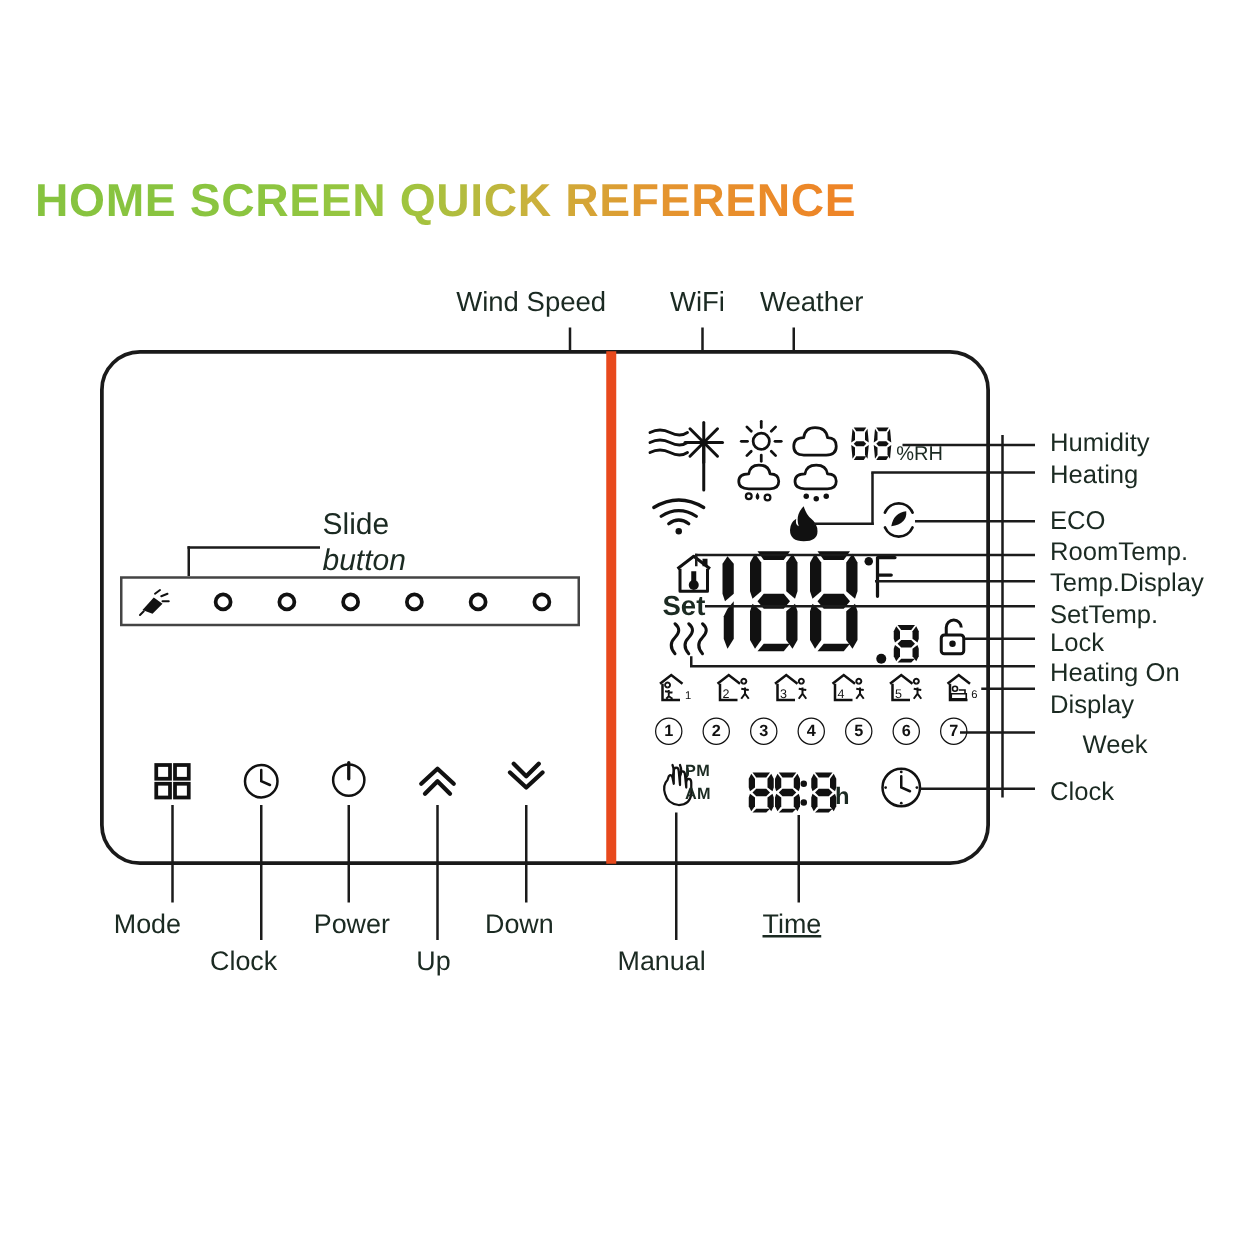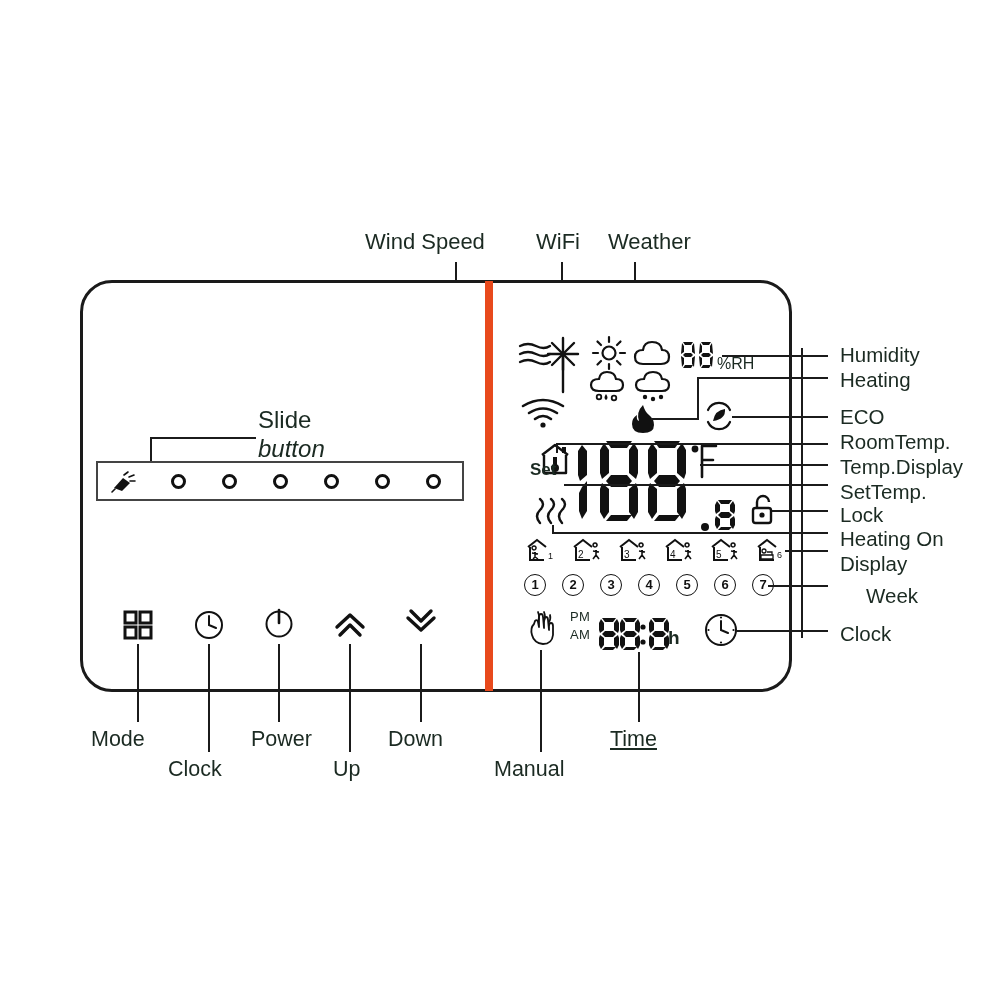--- a/index.html
+++ b/index.html
@@ -56,42 +56,43 @@
     border:3px solid #111;box-sizing:border-box;
   }
   #swipe-icon{position:absolute;left:12px;top:8px;width:26px;height:24px;}
 
   
   .key{position:absolute;width:34px;height:34px;}
   #rh-digits{position:absolute;left:680px;top:340px;}
   #main-digits{position:absolute;left:572px;top:437px;}
   #time-digits{position:absolute;left:598px;top:616px;}
 
-  .pmam{position:absolute;left:570px;font-size:13px;font-weight:normal;letter-spacing:.3px;text-align:center;}
+  .pmam{position:absolute;left:548px;font-size:13px;font-weight:bold;letter-spacing:.3px;text-align:center;}
   #pm-lbl{top:609px;}
   #am-lbl{top:627px;}
   #h-lbl{position:absolute;left:668px;top:627px;font-size:19px;font-weight:bold;}
   #rh-lbl{position:absolute;left:717px;top:355px;font-size:16px;font-weight:normal;}
-  #set-lbl{position:absolute;left:530px;top:460px;font-size:17px;font-weight:bold;}
+  #set-lbl{position:absolute;left:530px;top:472px;font-size:22px;font-weight:bold;}
   #degf{position:absolute;left:690px;top:443px;}
 
   .week-num{
     position:absolute;top:574px;width:22px;height:22px;border-radius:50%;
     border:1.8px solid #111;box-sizing:border-box;
     font-size:13px;line-height:19px;text-align:center;font-weight:bold;color:#111;
   }
   .period-ico{position:absolute;top:538px;width:34px;height:24px;}
 
   svg{display:block;overflow:visible;}
 </style>
 </head>
 <body>
 
 <div id="stage">
 
+  <div id="title">HOME SCREEN QUICK REFERENCE</div>
 
   <div class="lbl lbl-top" style="left:365px;top:229px;">Wind Speed</div>
   <div class="lbl lbl-top" style="left:536px;top:229px;">WiFi</div>
   <div class="lbl lbl-top" style="left:608px;top:229px;">Weather</div>
 
   <div class="ln ln-v" style="left:455px;top:262px;height:95px;"></div>
   <div class="ln ln-h" style="left:455px;top:356px;width:68px;"></div>
   <div class="ln ln-v" style="left:561px;top:262px;height:150px;"></div>
   <div class="ln ln-h" style="left:545px;top:411px;width:18px;"></div>
   <div class="ln ln-v" style="left:634px;top:262px;height:78px;"></div>

